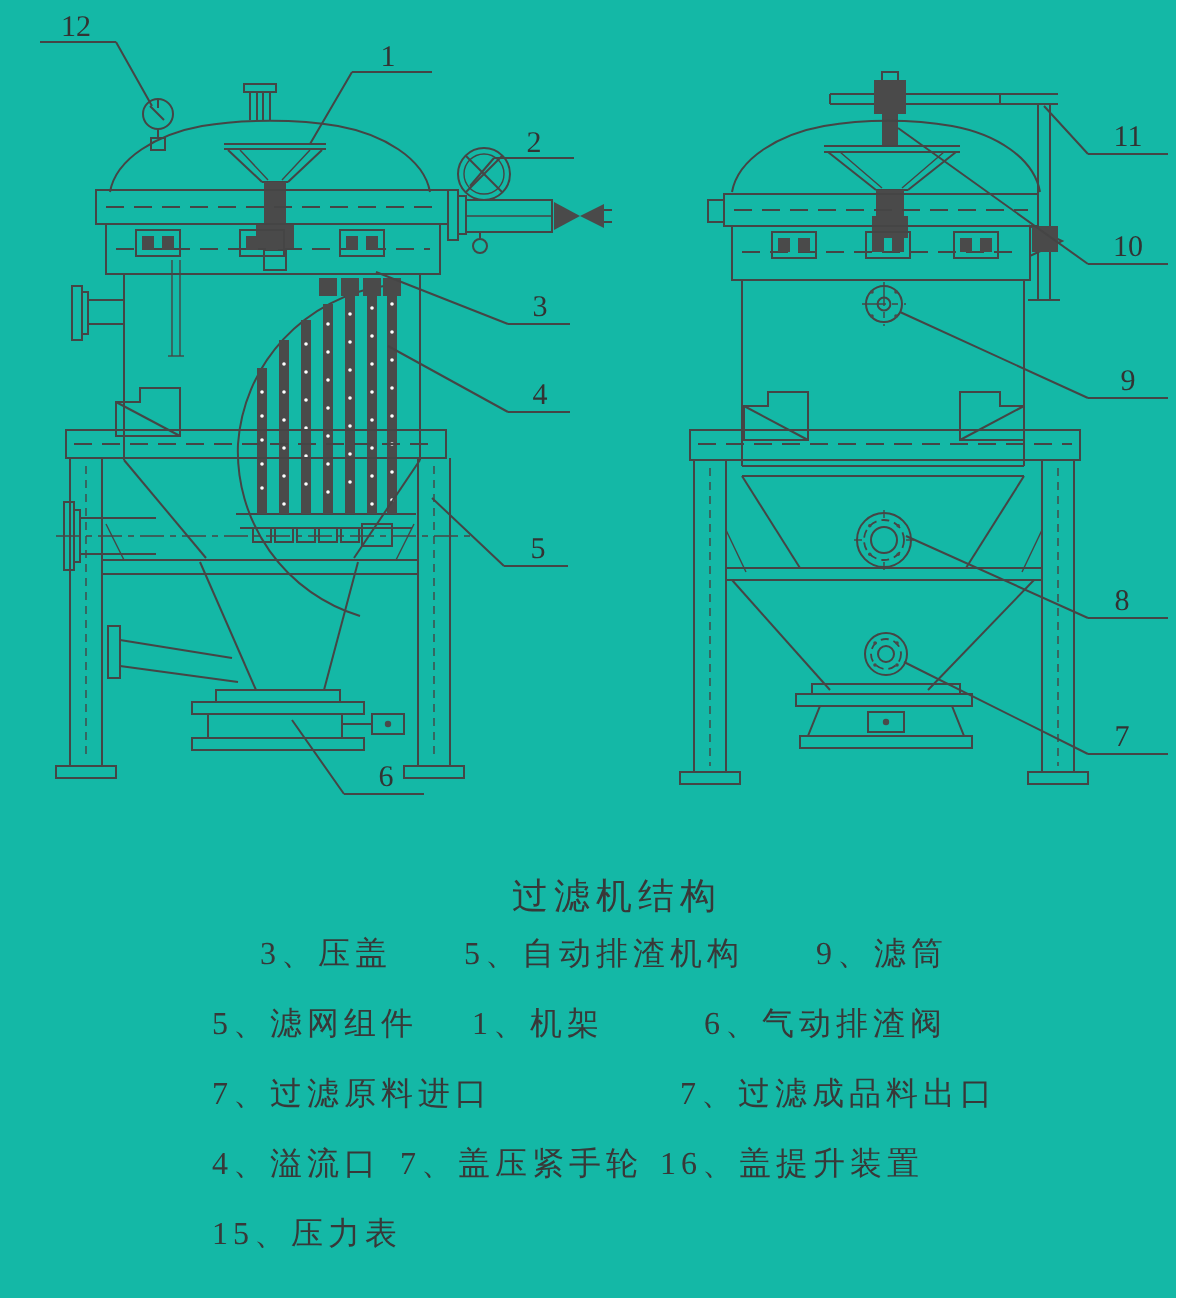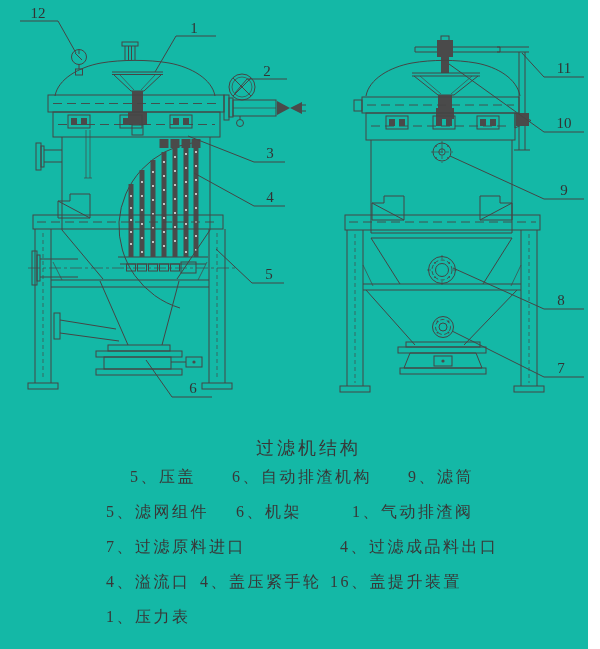--- a/index.html
+++ b/index.html
@@ -398,27 +398,27 @@
     <text class="callout" x="564" y="73">11</text>
     <text class="callout" x="564" y="128">10</text>
     <text class="callout" x="564" y="195">9</text>
     <text class="callout" x="561" y="305">8</text>
     <text class="callout" x="561" y="373">7</text>
   </g>
 </svg>
 
   <div class="legend">
     <span class="title" style="left:256px;top:436px">过滤机结构</span>
-    <span style="left:130px;top:467px">5、压盖</span>
-    <span style="left:232px;top:467px">6、自动排渣机构</span>
+    <span style="left:130px;top:467px">3、压盖</span>
+    <span style="left:232px;top:467px">5、自动排渣机构</span>
     <span style="left:408px;top:467px">9、滤筒</span>
     <span style="left:106px;top:502px">5、滤网组件</span>
-    <span style="left:236px;top:502px">6、机架</span>
-    <span style="left:352px;top:502px">1、气动排渣阀</span>
+    <span style="left:236px;top:502px">1、机架</span>
+    <span style="left:352px;top:502px">6、气动排渣阀</span>
     <span style="left:106px;top:537px">7、过滤原料进口</span>
-    <span style="left:340px;top:537px">4、过滤成品料出口</span>
+    <span style="left:340px;top:537px">7、过滤成品料出口</span>
     <span style="left:106px;top:572px">4、溢流口</span>
-    <span style="left:200px;top:572px">4、盖压紧手轮</span>
+    <span style="left:200px;top:572px">7、盖压紧手轮</span>
     <span style="left:330px;top:572px">16、盖提升装置</span>
-    <span style="left:106px;top:607px">1、压力表</span>
+    <span style="left:106px;top:607px">15、压力表</span>
   </div>
 
 </div>
 
 </body></html>

